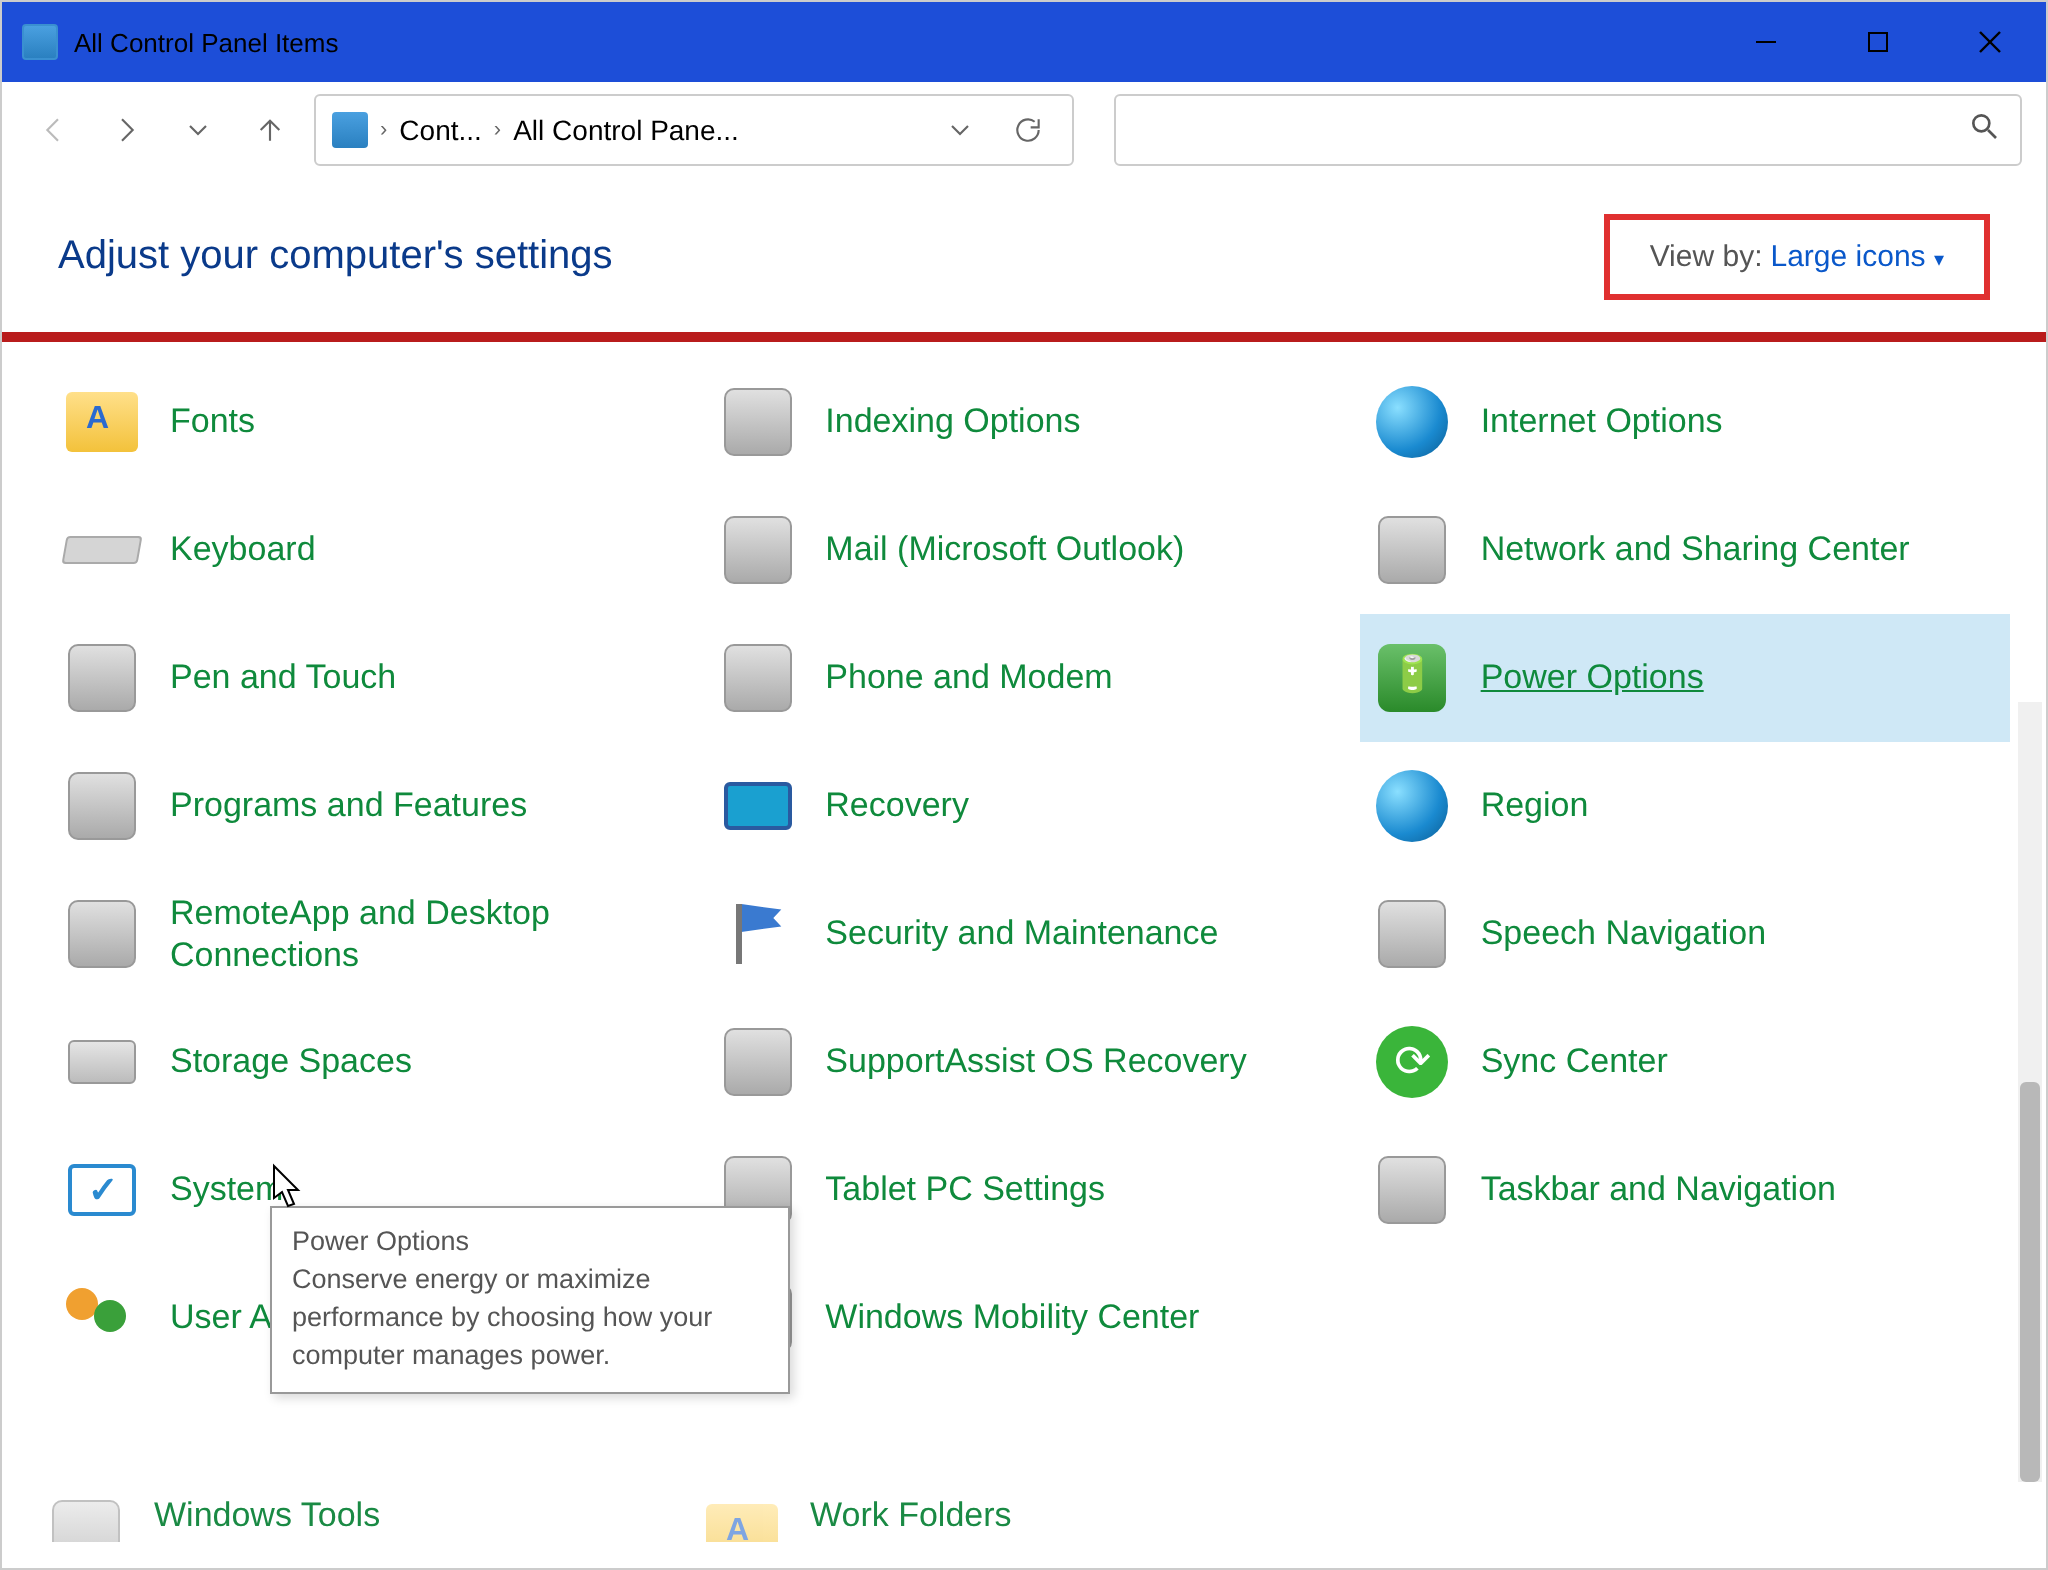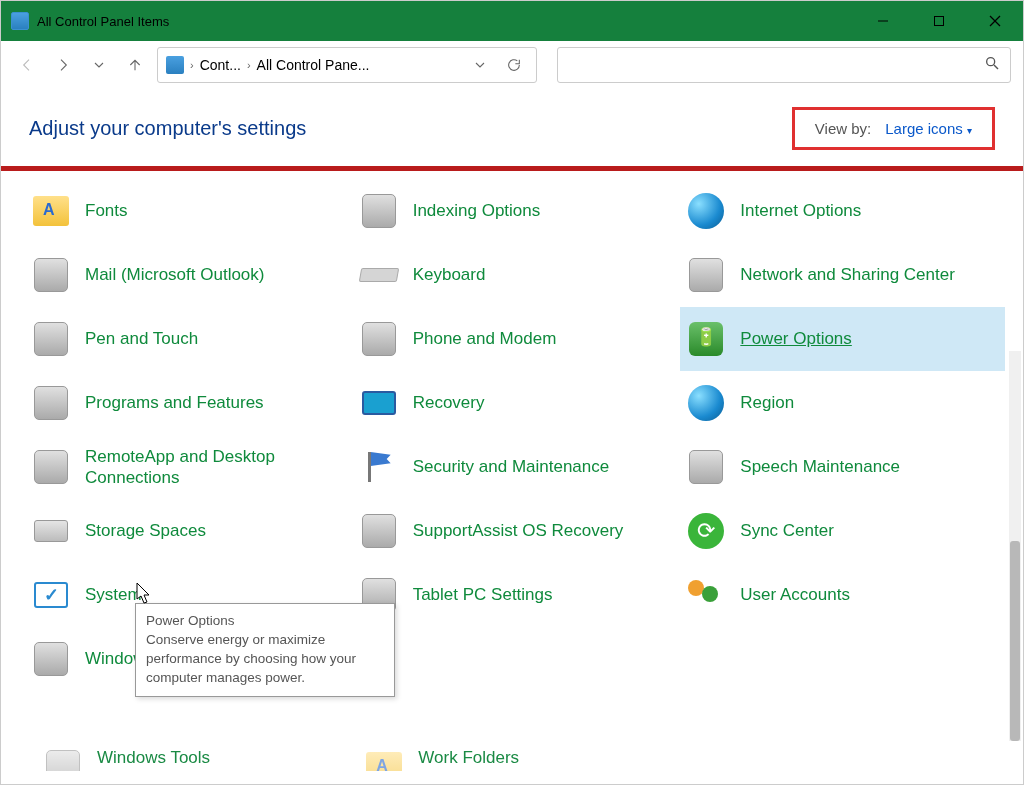--- a/index.html
+++ b/index.html
@@ -13,21 +13,21 @@
     position: relative;
     border: 1px solid #ccc;
   }
 
   
   .titlebar {
     height: 40px;
     display: flex;
     align-items: center;
     padding: 0 0 0 10px;
-    background: #15803d;
+    background: #1d4ed8;
   }
   .titlebar-icon {
     width: 18px; height: 18px;
     background: linear-gradient(#4aa0e0,#2a80c0);
     border: 1px solid #3a90d0;
     margin-right: 8px;
     border-radius: 2px;
   }
   .titlebar-title {
     font-size: 13px;
@@ -109,21 +109,21 @@
   .header-title {
     font-size: 20px;
     color: #0a3a8a;
   }
   .viewby-box {
     margin-left: auto;
     border: 3px solid #e03030;
     padding: 10px 20px;
     display: flex;
     align-items: center;
-    gap: 14px;
+    gap: 4px;
     font-size: 15px;
   }
   .viewby-label { color: #555; }
   .viewby-value { color: #0a58ca; }
   .viewby-caret { color: #0a58ca; font-size: 10px; }
 
   
   .content-wrap {
     position: relative;
     height: 600px;
@@ -220,21 +220,21 @@
     position: absolute;
     top: 190px; left: 1px;
     width: 10px; height: 200px;
     background: #b8b8b8;
     border-radius: 3px;
   }
 
   
   .cutoff-row {
     position:absolute;
-    bottom:0; left:36px; right:30px;
+    bottom:0; left:16px; right:30px;
     height:24px;
     display:grid;
     grid-template-columns: 1fr 1fr 1fr;
     column-gap:8px;
     overflow: hidden;
   }
   .cutoff-row .item { height:42px; align-items:flex-start; padding-top:0;}
   .cutoff-row .item-icon { opacity:.6; }
   .cutoff-row .item-label { color:#1a8a44; }
 </style>
@@ -340,32 +340,32 @@
         <div class="item-label">Indexing Options</div>
       </div>
       <div class="item">
         <div class="item-icon">
           <div class="ic-globe"></div>
         </div>
         <div class="item-label">Internet Options</div>
       </div>
       <div class="item">
         <div class="item-icon">
+          <div class="ic-kbd"></div>
+        </div>
+        <div class="item-label">Keyboard</div>
+      </div>
+      <div class="item">
+        <div class="item-icon">
           <div class="ic-generic"></div>
         </div>
         <div class="item-label">Mail (Microsoft Outlook)</div>
       </div>
       <div class="item">
         <div class="item-icon">
-          <div class="ic-kbd"></div>
-        </div>
-        <div class="item-label">Keyboard</div>
-      </div>
-      <div class="item">
-        <div class="item-icon">
           <div class="ic-generic"></div>
         </div>
         <div class="item-label">Network and Sharing Center</div>
       </div>
       <div class="item">
         <div class="item-icon">
           <div class="ic-generic"></div>
         </div>
         <div class="item-label">Pen and Touch</div>
       </div>
@@ -408,21 +408,21 @@
       <div class="item">
         <div class="item-icon">
           <div class="ic-flag"></div>
         </div>
         <div class="item-label">Security and Maintenance</div>
       </div>
       <div class="item">
         <div class="item-icon">
           <div class="ic-generic"></div>
         </div>
-        <div class="item-label">Speech Maintenance</div>
+        <div class="item-label">Speech Navigation</div>
       </div>
       <div class="item">
         <div class="item-icon">
           <div class="ic-hdd"></div>
         </div>
         <div class="item-label">Storage Spaces</div>
       </div>
       <div class="item">
         <div class="item-icon">
           <div class="ic-generic"></div>
@@ -439,20 +439,26 @@
         <div class="item-icon">
           <div class="ic-check"></div>
         </div>
         <div class="item-label">System</div>
       </div>
       <div class="item">
         <div class="item-icon">
           <div class="ic-generic"></div>
         </div>
         <div class="item-label">Tablet PC Settings</div>
+      </div>
+      <div class="item">
+        <div class="item-icon">
+          <div class="ic-generic"></div>
+        </div>
+        <div class="item-label">Taskbar and Navigation</div>
       </div>
       <div class="item">
         <div class="item-icon">
           <div class="ic-people"></div>
         </div>
         <div class="item-label">User Accounts</div>
       </div>
       <div class="item">
         <div class="item-icon">
           <div class="ic-generic"></div>

